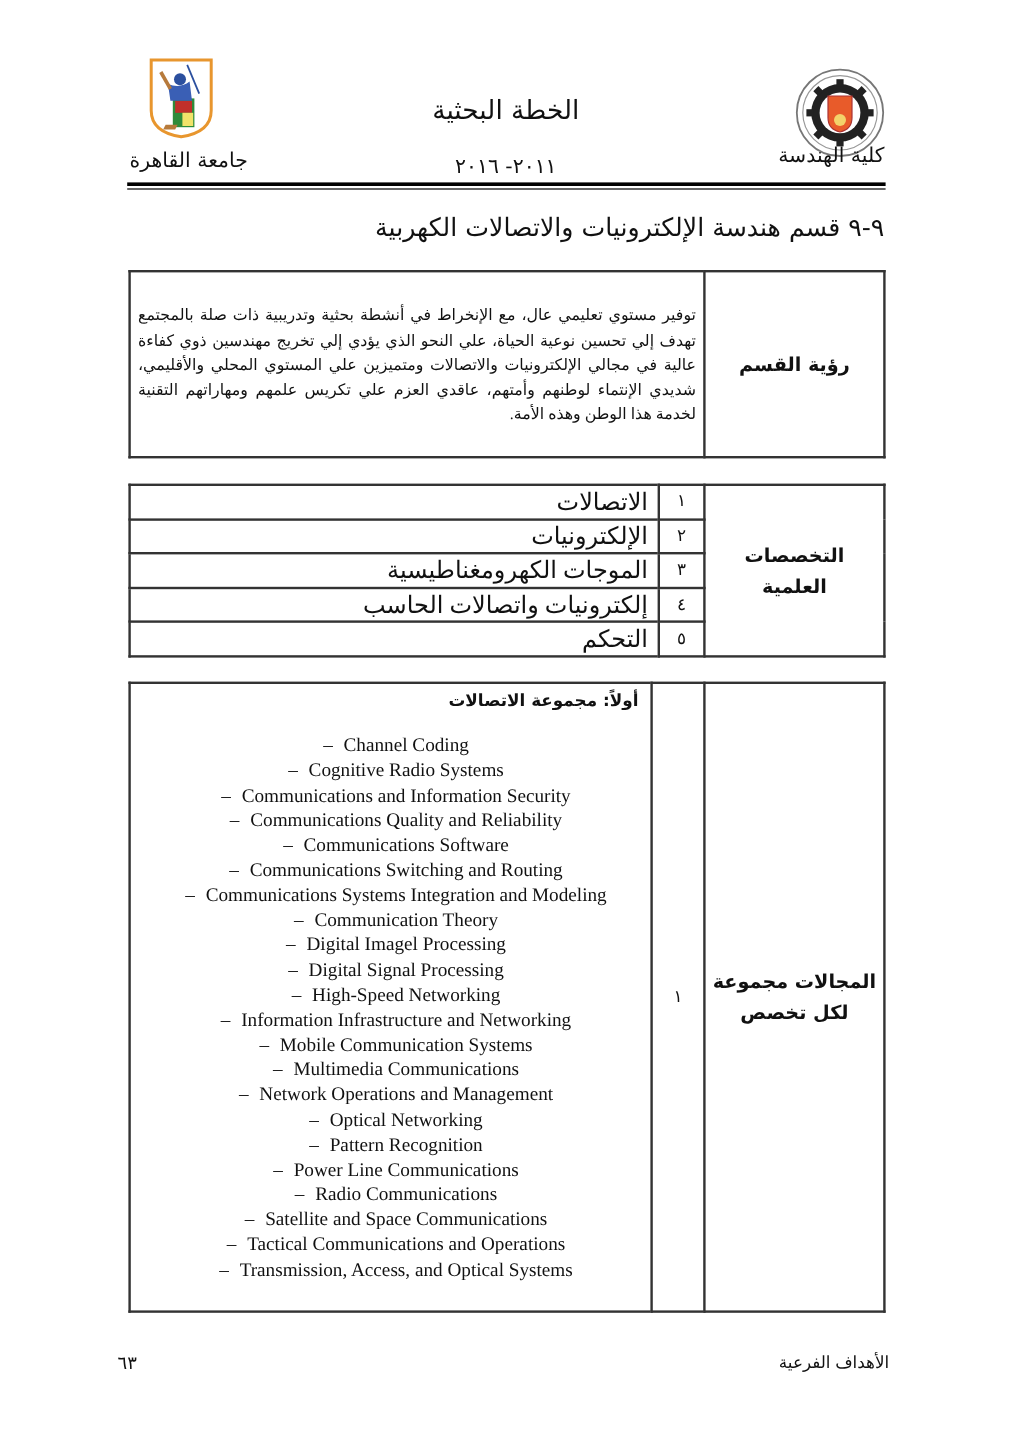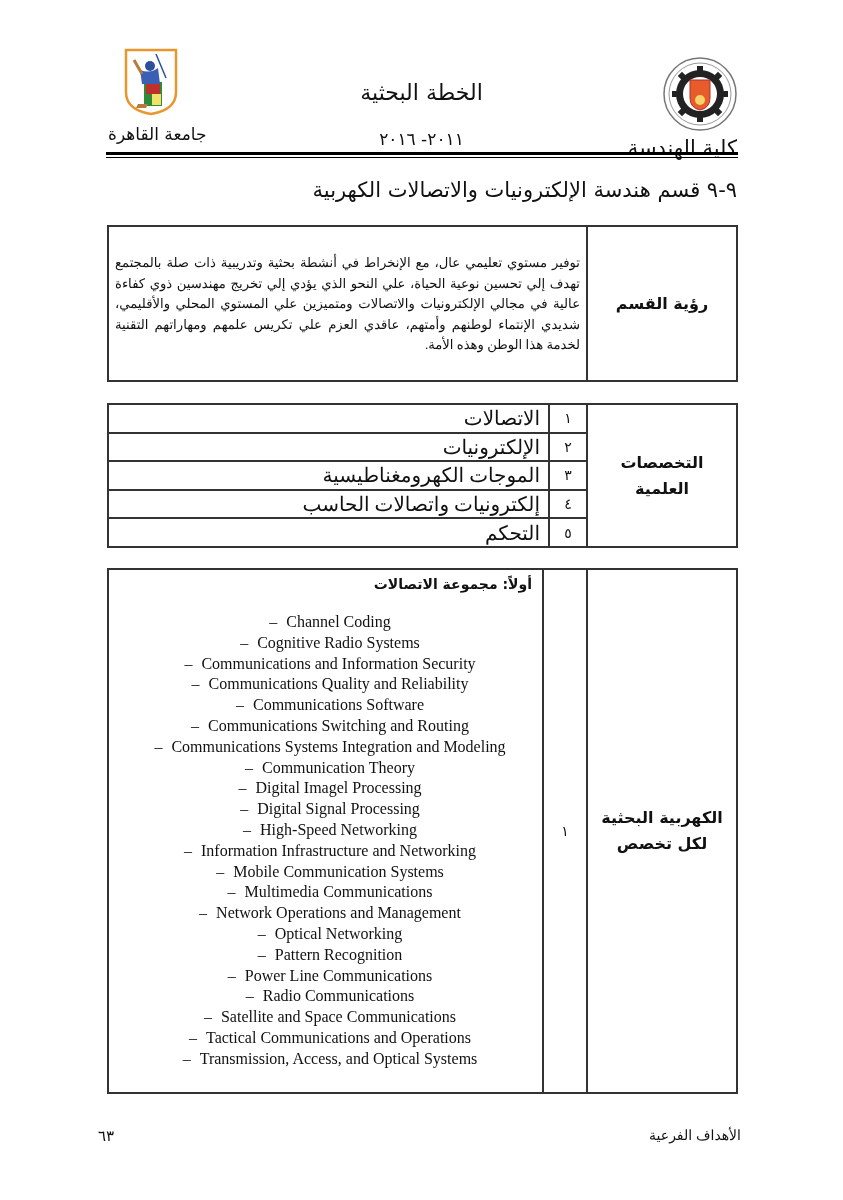--- a/index.html
+++ b/index.html
@@ -9,21 +9,21 @@
     }
     .abs { position: absolute; }
     
     .logo-left { left: 124px; top: 48px; width: 54px; height: 68px; }
     .logo-right { left: 662px; top: 56px; width: 76px; height: 76px; }
     .hdr-title {
       left: 250px; width: 343px; top: 80px; text-align: center;
       font-family: "DejaVu Sans", sans-serif; font-size: 22px; direction: rtl;
     }
     .hdr-left-caption { left: 108px; top: 124px; font-size: 17px; direction: rtl; }
-    .hdr-right-caption { right: 106px; top: 136px; font-size: 21px; direction: rtl; }
+    .hdr-right-caption { right: 106px; top: 120px; font-size: 17px; direction: rtl; }
     .hdr-years { left: 300px; width: 243px; top: 129px; text-align: center; font-size: 17px; direction: rtl; }
     .hdr-rule1 { left: 106px; top: 152px; width: 632px; height: 3px; background: #000; }
     .hdr-rule2 { left: 106px; top: 157px; width: 632px; height: 1px; background: #000; }
 
     .section-title {
       right: 106px; top: 178px; font-size: 21px; font-weight: normal; direction: rtl;
       font-family: "DejaVu Sans", sans-serif;
     }
 
     table.t { position: absolute; border-collapse: collapse; direction: rtl; }
@@ -144,21 +144,21 @@
     <td class="num-cell">٥</td>
     <td class="name-cell">التحكم</td>
   </tr>
 </tbody>
   </table>
 
 <table class="t t-fields">
   <tbody>
       <tr>
     <td class="label-cell">
-      <div>الكهربية البحثية</div>
+      <div>المجالات مجموعة</div>
       <div>لكل تخصص</div>
     </td>
     <td class="num-cell">١</td>
     <td class="fields-cell">
       <div class="group-title">أولاً: مجموعة الاتصالات</div>
       <ul class="fields" id="fields-list">
             <li><span class="dash">–</span><span>Channel Coding</span></li>
             <li><span class="dash">–</span><span>Cognitive Radio Systems</span></li>
             <li><span class="dash">–</span><span>Communications and Information Security</span></li>
             <li><span class="dash">–</span><span>Communications Quality and Reliability</span></li>

